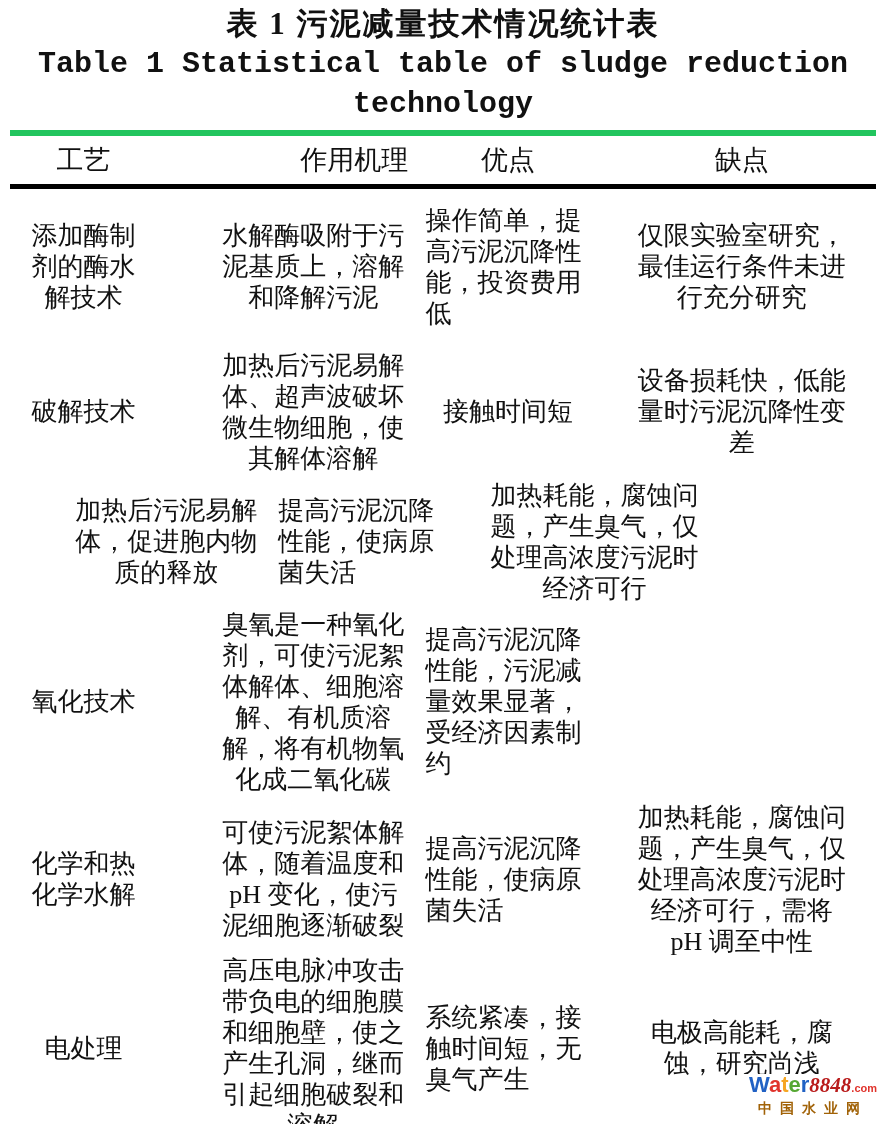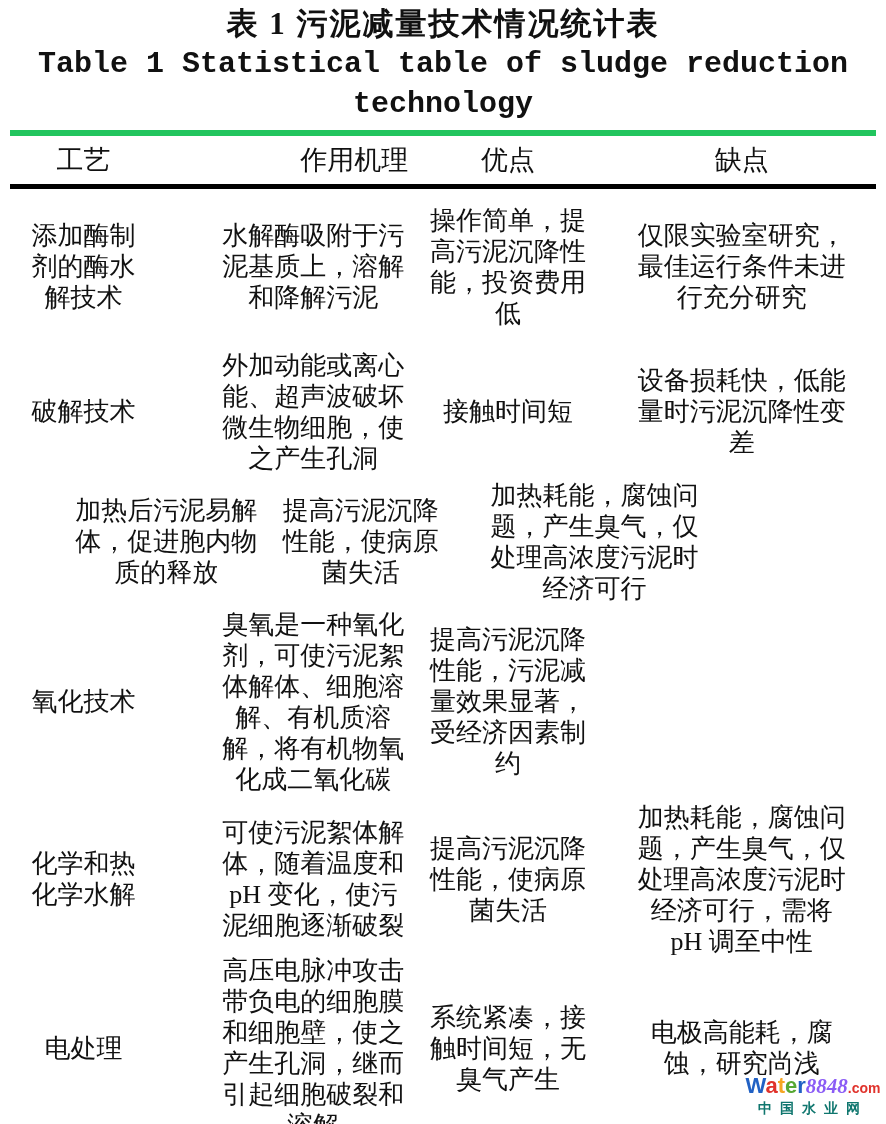--- a/index.html
+++ b/index.html
@@ -47,21 +47,21 @@
     border-bottom: 5px solid #000000;
     font-size: 27px;
   }
   .trow {
     display: flex;
     align-items: center;
     font-size: 26px;
   }
   .c1 { width: 17%; display: flex; justify-content: center; text-align: center; }
   .c2 { width: 29%; display: flex; justify-content: flex-end; text-align: center; }
-  .c3 { width: 23%; display: flex; justify-content: center; text-align: center; }
+  .c3 { width: 23%; display: flex; justify-content: center; }
   .c4 { width: 31%; display: flex; justify-content: center; text-align: center; }
   .cell-inner {
     line-height: 31px;
   }
   .c1 .cell-inner { max-width: 115px; }
   .c2 .cell-inner { max-width: 190px; }
   .c3 .cell-inner { max-width: 165px; }
   .c4 .cell-inner { max-width: 218px; }
   .r1 { height: 155px; }
   .r2 { height: 135px; }
@@ -88,34 +88,34 @@
   }
   .wm-blue   { color: #2161c4; }
   .wm-red    { color: #e0332c; }
   .wm-orange { color: #f5a623; }
   .wm-green  { color: #56a833; }
   .wm-num {
     font-family: "Liberation Serif", "DejaVu Serif", serif;
     font-style: italic;
     font-weight: bold;
     font-size: 21px;
-    color: #8b5cf6;
+    color: #b91c1c;
   }
   .wm-com {
     font-family: "Liberation Sans", "DejaVu Sans", sans-serif;
-    font-size: 14px;
+    font-size: 11px;
     font-weight: bold;
     color: #e0332c;
   }
   .wm-line2 {
     font-family: "Liberation Sans", "DejaVu Sans", sans-serif;
     font-weight: bold;
     font-size: 14px;
     line-height: 16px;
-    color: #0f766e;
+    color: #a16207;
     letter-spacing: 8px;
     white-space: nowrap;
     margin-top: 1px;
   }
 </style>
 </head>
 <body>
 
 <div class="page">
 
@@ -152,21 +152,21 @@
       <div class="c4">
           <span class="cell-inner">仅限实验室研究，最佳运行条件未进行充分研究</span>
         </div>
     </div>
 
     <div class="trow r2">
       <div class="c1">
           <span class="cell-inner">破解技术</span>
         </div>
       <div class="c2">
-          <span class="cell-inner">外加动能或离心能、超声波破坏微生物细胞，使之产生孔洞</span>
+          <span class="cell-inner">加热后污泥易解体、超声波破坏微生物细胞，使其解体溶解</span>
         </div>
       <div class="c3">
           <span class="cell-inner">接触时间短</span>
         </div>
       <div class="c4">
           <span class="cell-inner">设备损耗快，低能量时污泥沉降性变差</span>
         </div>
     </div>
 
     <div class="trow r3">

